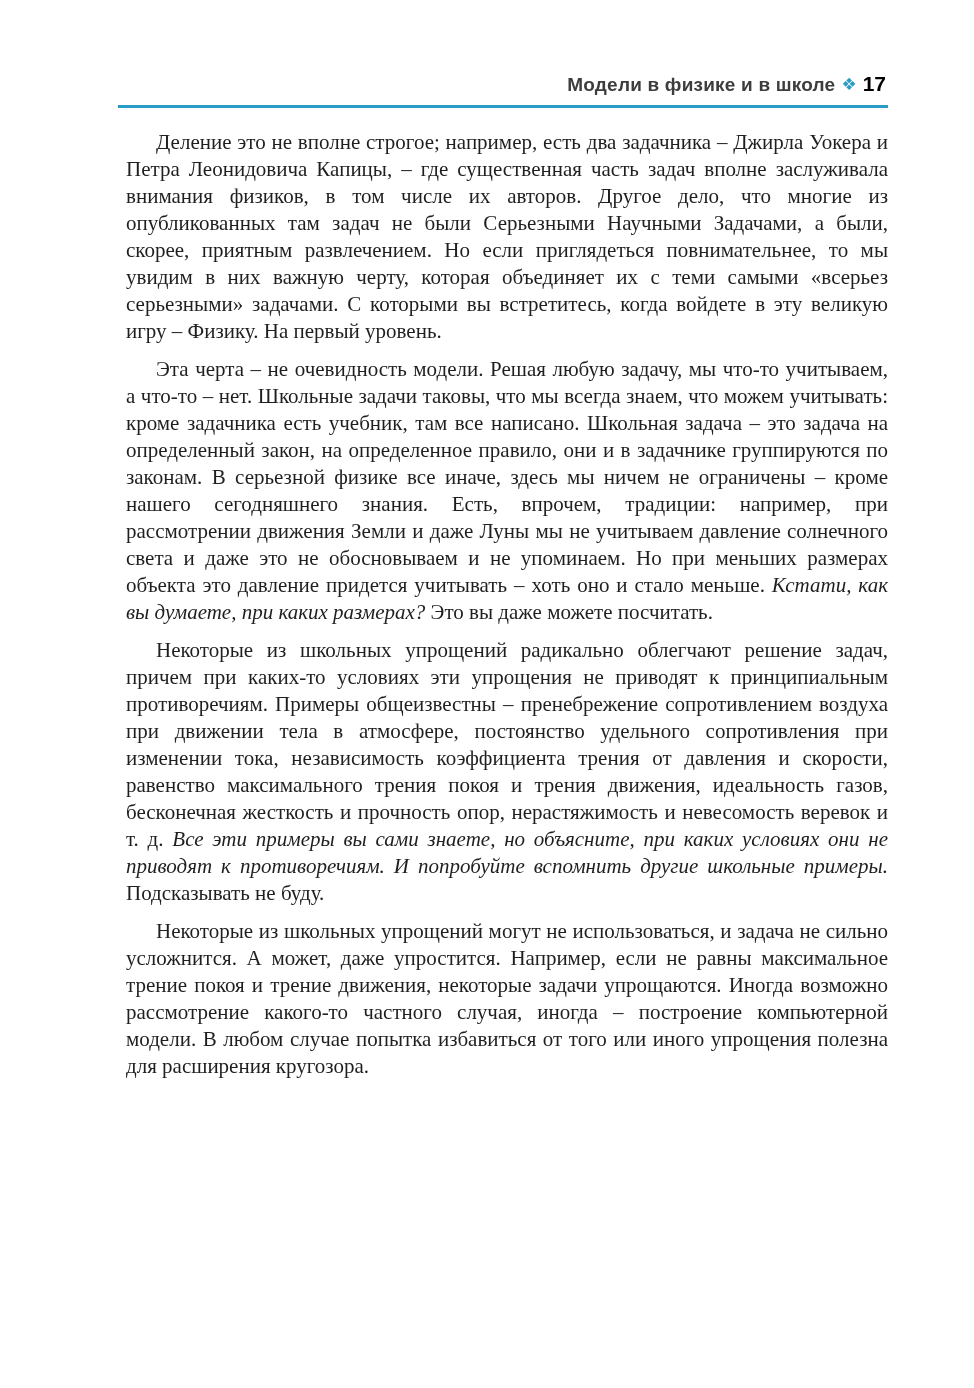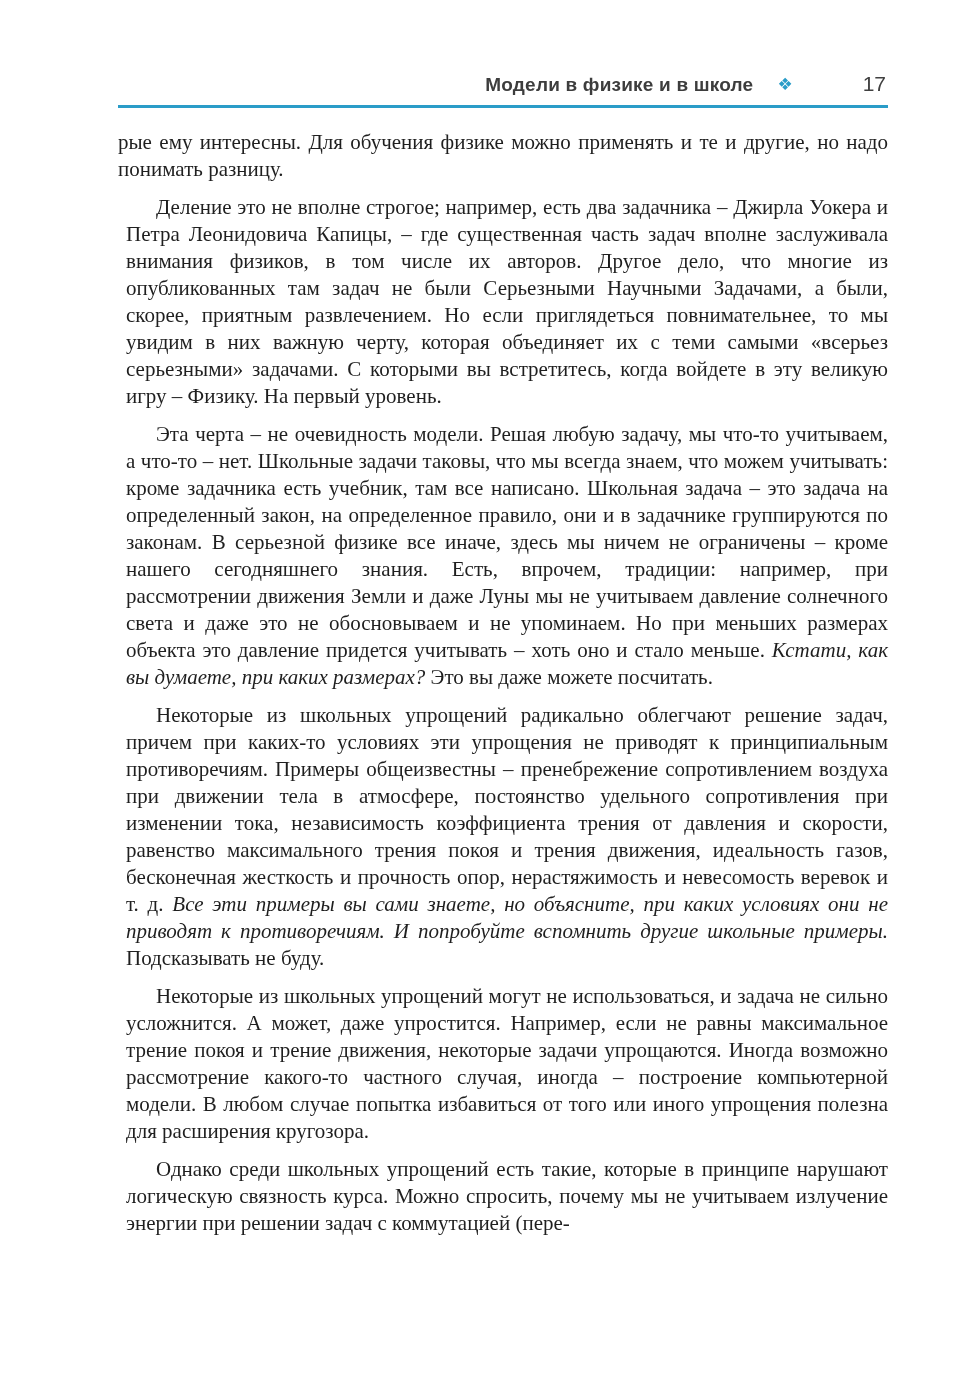--- a/index.html
+++ b/index.html
@@ -15,43 +15,42 @@
   .page {
     position: absolute;
     left: 118px;
     top: 72px;
     width: 770px;
   }
   .running-header {
     display: flex;
     justify-content: flex-end;
     align-items: baseline;
-    gap: 24px;
+    gap: 6px;
     padding-bottom: 9px;
     padding-right: 2px;
   }
   .running-title {
     font-family: "Liberation Sans", sans-serif;
     font-weight: 700;
     font-size: 19px;
     color: #3d3d3d;
     letter-spacing: 0.2px;
   }
   .header-separator {
     color: var(--accent, #2a9cc8);
     font-size: 17px;
     position: relative;
     top: -1px;
   }
   .page-number {
     font-family: "Liberation Sans", sans-serif;
-    font-weight: 400;
+    font-weight: 700;
     font-size: 21px;
-    color: #404040;
-    margin-left: 46px;
+    color: #000000;
   }
   .header-rule {
     height: 3px;
     width: 100%;
     background: var(--accent, #2a9cc8);
     border: none;
     margin-bottom: 21px;
   }
   .body-text {
     font-size: 21px;
@@ -79,21 +78,19 @@
 
   <div class="running-header">
     <span class="running-title">Модели в физике и в школе</span>
     <span class="header-separator">❖</span>
     <span class="page-number">17</span>
   </div>
 
   <div class="header-rule"></div>
 
   <div class="body-text">
-      <p class="para"><span>рые ему интересны. Для обучения физике можно применять и те и другие, но надо понимать разницу.</span></p>
       <p class="para indent"><span>Деление это не вполне строгое; например, есть два задачника – Джирла Уокера и Петра Леонидовича Капицы, – где существенная часть задач вполне заслуживала внимания физиков, в том числе их авторов. Другое дело, что многие из опубликованных там задач не были Серьезными Научными Задачами, а были, скорее, приятным развлечением. Но если приглядеться повнимательнее, то мы увидим в них важную черту, которая объединяет их с теми самыми «всерьез серьезными» задачами. С которыми вы встретитесь, когда войдете в эту великую игру – Физику. На первый уровень.</span></p>
       <p class="para indent"><span>Эта черта – не очевидность модели. Решая любую задачу, мы что-то учитываем, а что-то – нет. Школьные задачи таковы, что мы всегда знаем, что можем учитывать: кроме задачника есть учебник, там все написано. Школьная задача – это задача на определенный закон, на определенное правило, они и в задачнике группируются по законам. В серьезной физике все иначе, здесь мы ничем не ограничены – кроме нашего сегодняшнего знания. Есть, впрочем, традиции: например, при рассмотрении движения Земли и даже Луны мы не учитываем давление солнечного света и даже это не обосновываем и не упоминаем. Но при меньших размерах объекта это давление придется учитывать – хоть оно и стало меньше. </span><span class="italic">Кстати, как вы думаете, при каких размерах?</span><span> Это вы даже можете посчитать.</span></p>
       <p class="para indent"><span>Некоторые из школьных упрощений радикально облегчают решение задач, причем при каких-то условиях эти упрощения не приводят к принципиальным противоречиям. Примеры общеизвестны – пренебрежение сопротивлением воздуха при движении тела в атмосфере, постоянство удельного сопротивления при изменении тока, независимость коэффициента трения от давления и скорости, равенство максимального трения покоя и трения движения, идеальность газов, бесконечная жесткость и прочность опор, нерастяжимость и невесомость веревок и т. д. </span><span class="italic">Все эти примеры вы сами знаете, но объясните, при каких условиях они не приводят к противоречиям. И попробуйте вспомнить другие школьные примеры.</span><span> Подсказывать не буду.</span></p>
       <p class="para indent"><span>Некоторые из школьных упрощений могут не использоваться, и задача не сильно усложнится. А может, даже упростится. Например, если не равны максимальное трение покоя и трение движения, некоторые задачи упрощаются. Иногда возможно рассмотрение какого-то частного случая, иногда – построение компьютерной модели. В любом случае попытка избавиться от того или иного упрощения полезна для расширения кругозора.</span></p>
-      <p class="para indent"><span>Однако среди школьных упрощений есть такие, которые в принципе нарушают логическую связность курса. Можно спросить, почему мы не учитываем излучение энергии при решении задач с коммутацией (пере-</span></p>
     </div>
 
 </div>
 
 </body></html>

